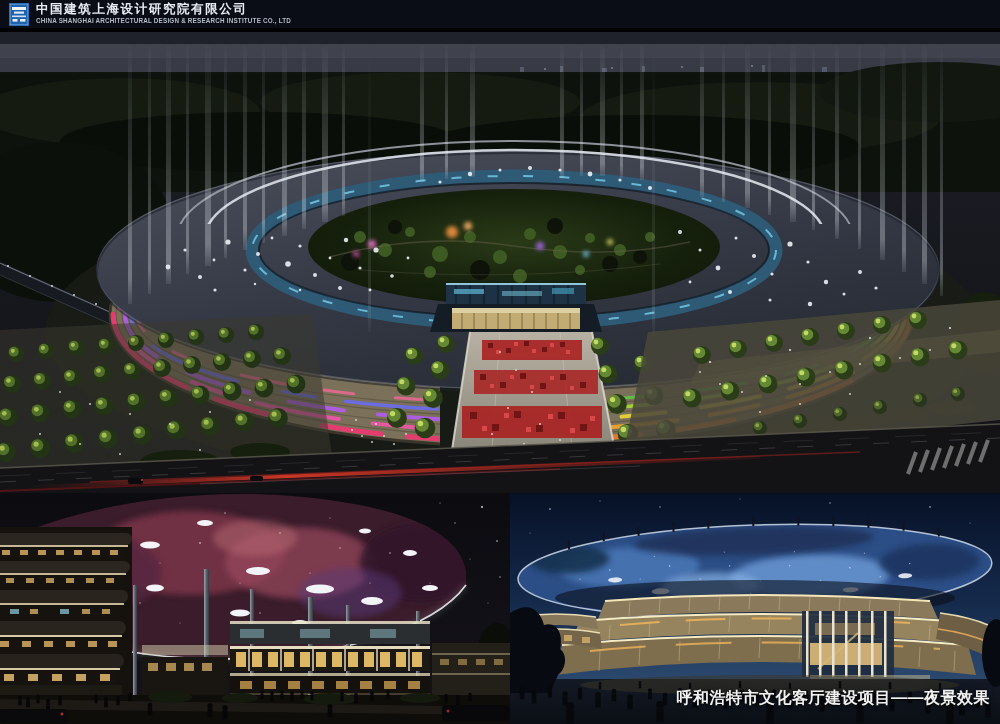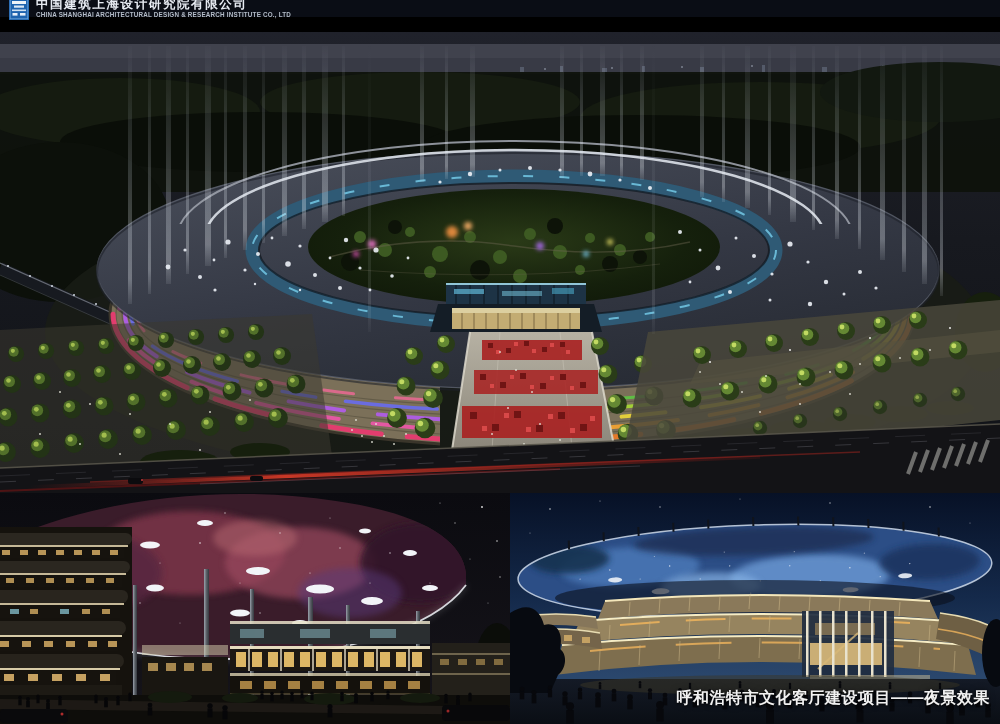--- a/index.html
+++ b/index.html
@@ -1,18 +1,18 @@
 <!DOCTYPE html>
 <html><head>
 <meta charset="utf-8">
 <style>
   html,body{margin:0;padding:0;background:#000;}
   body{font-family:"Liberation Sans",sans-serif;}
   .board{position:relative;width:1000px;height:724px;overflow:hidden;background:#000;}
-  .hdr{position:absolute;top:0;left:0;width:1000px;height:17px;background:#0a0d15;display:flex;align-items:center;z-index:9;}
+  .hdr{position:absolute;top:0;left:0;width:1000px;height:28px;background:#0a0d15;display:flex;align-items:center;z-index:9;}
   .logo{width:20px;height:23px;margin:4px 7px 4px 9px;flex:0 0 auto;}
   .names{display:flex;flex-direction:column;line-height:1.1;}
   .zh{font-size:12.5px;font-weight:bold;color:#e7ebf2;letter-spacing:1.6px;white-space:nowrap;}
   .en{font-size:6.3px;font-weight:bold;color:#b4bcc8;letter-spacing:.2px;margin-top:1px;white-space:nowrap;}
   .panel{position:absolute;overflow:hidden;}
   #p-aerial{top:32px;left:0;width:1000px;height:461px;}
   #p-street{top:493px;left:0;width:510px;height:231px;}
   #p-canopy{top:493px;left:510px;width:490px;height:231px;}
   .panel svg{display:block;}
   .caption{position:absolute;right:10px;bottom:15px;font-size:16px;font-weight:bold;color:#f1f1f1;

